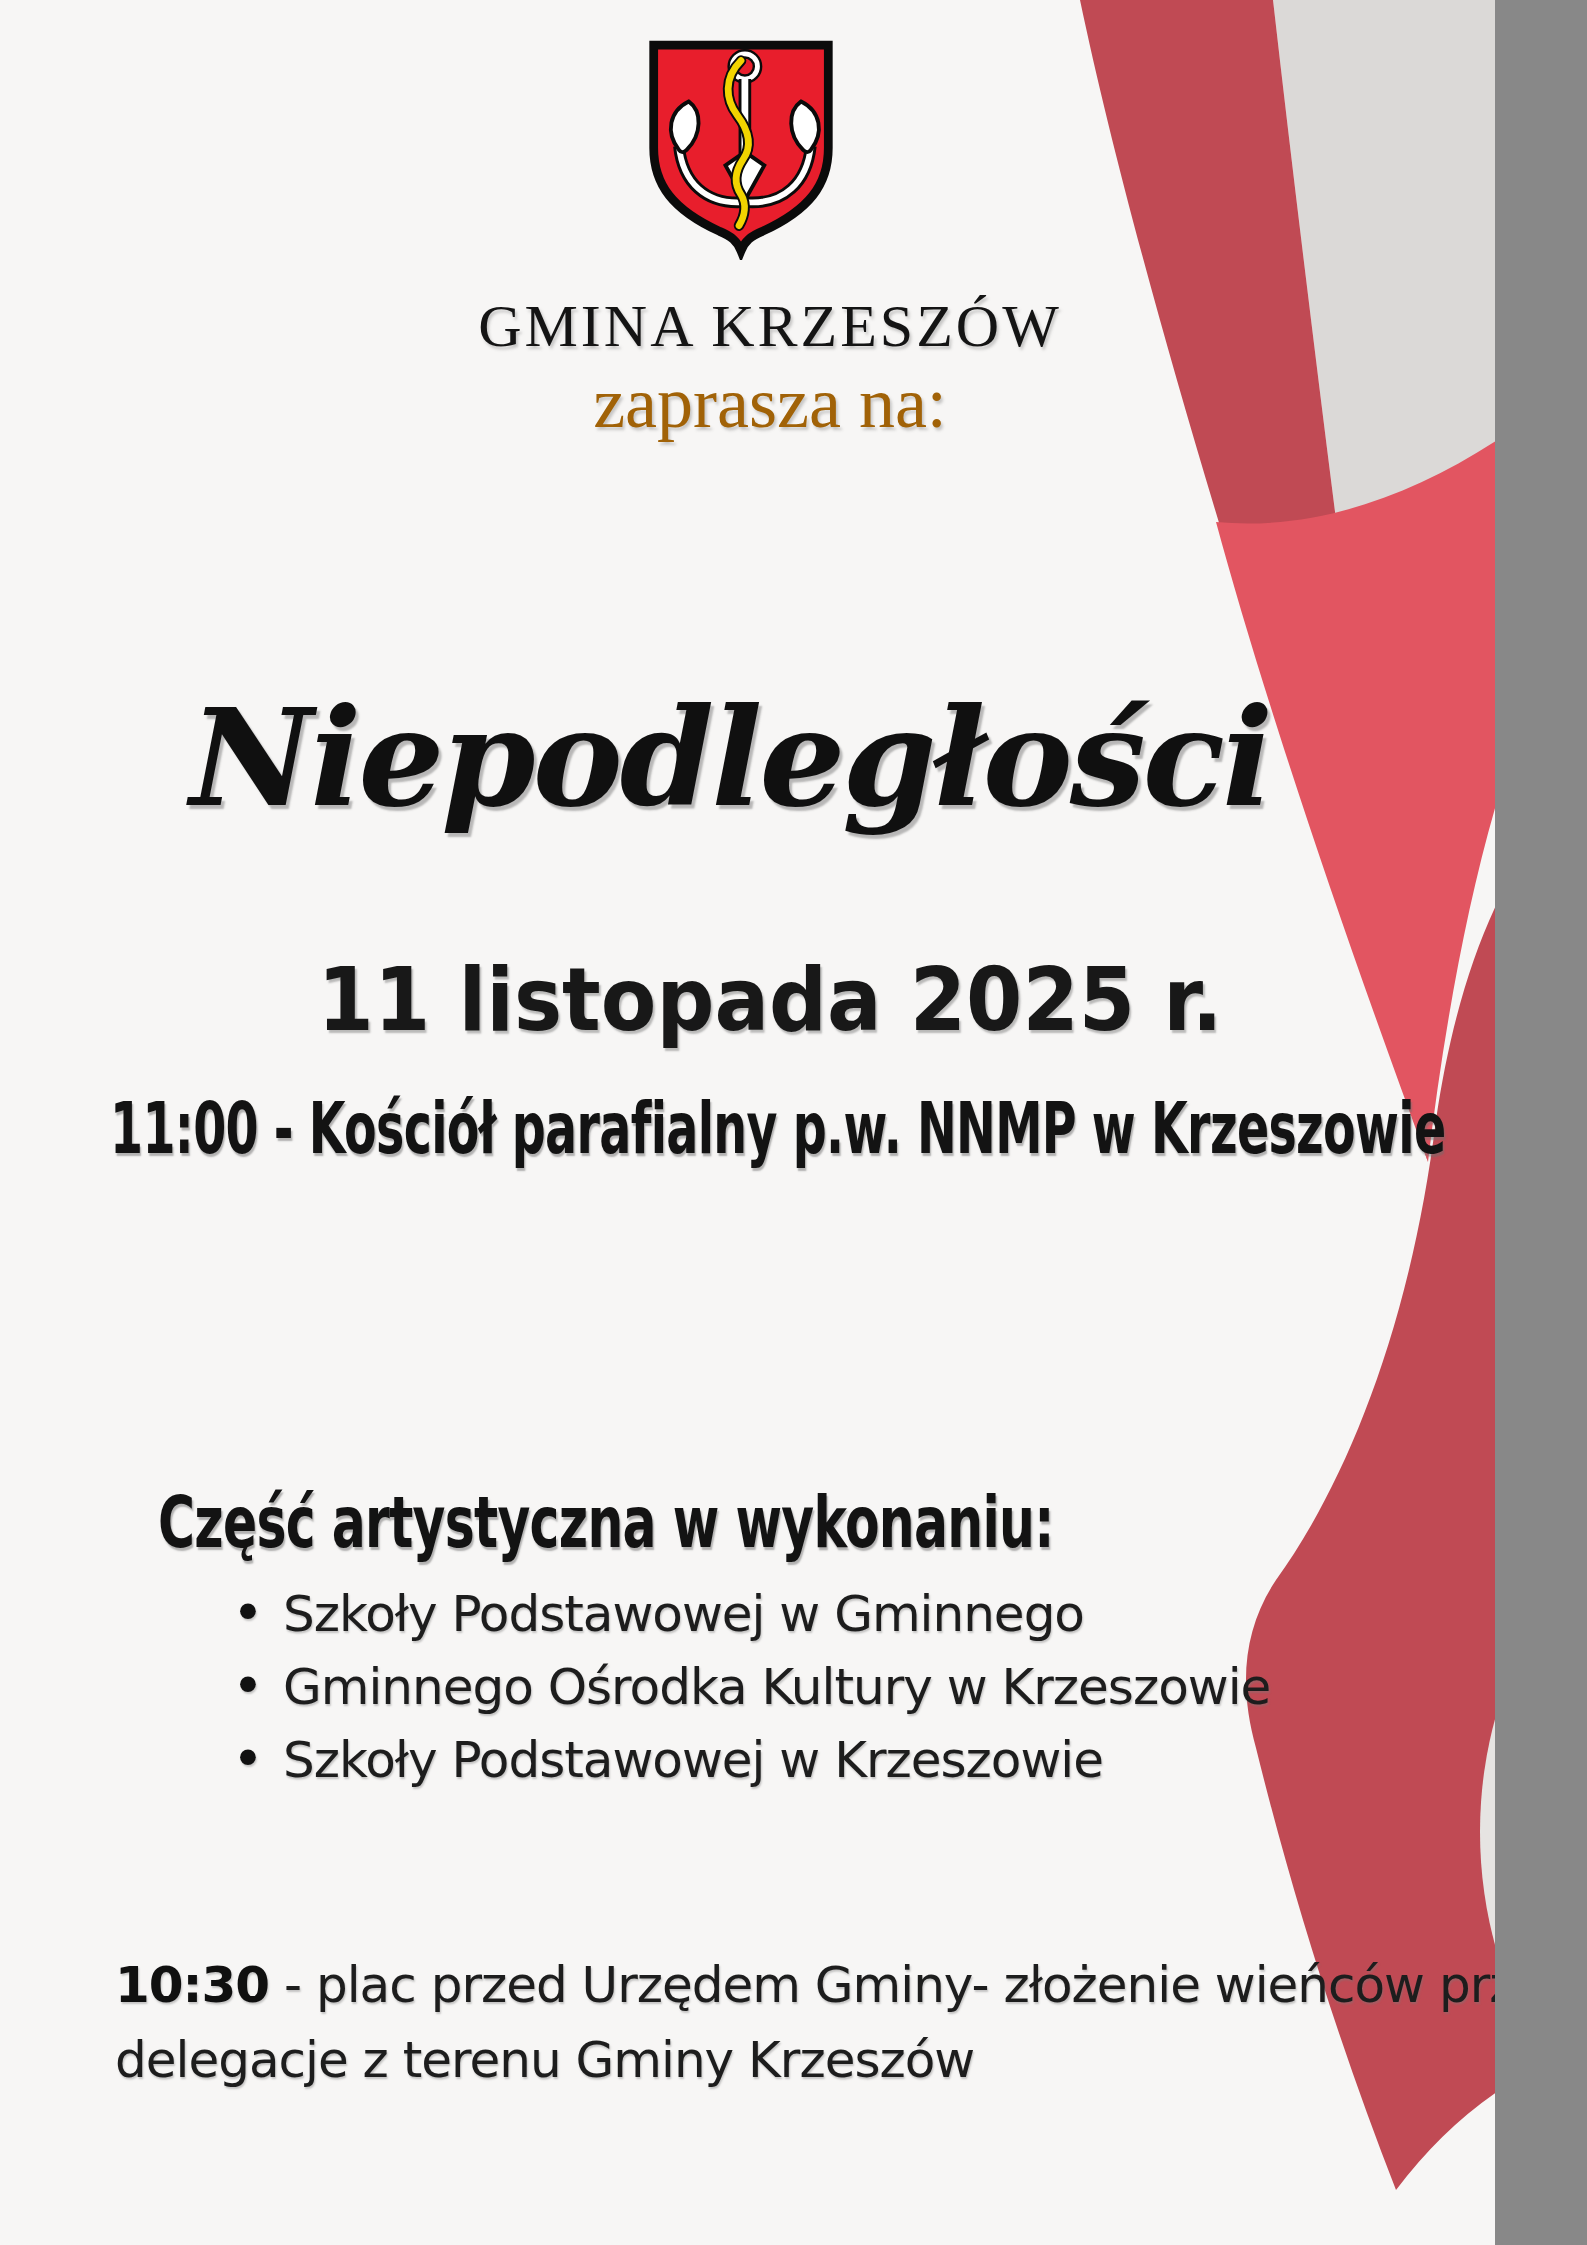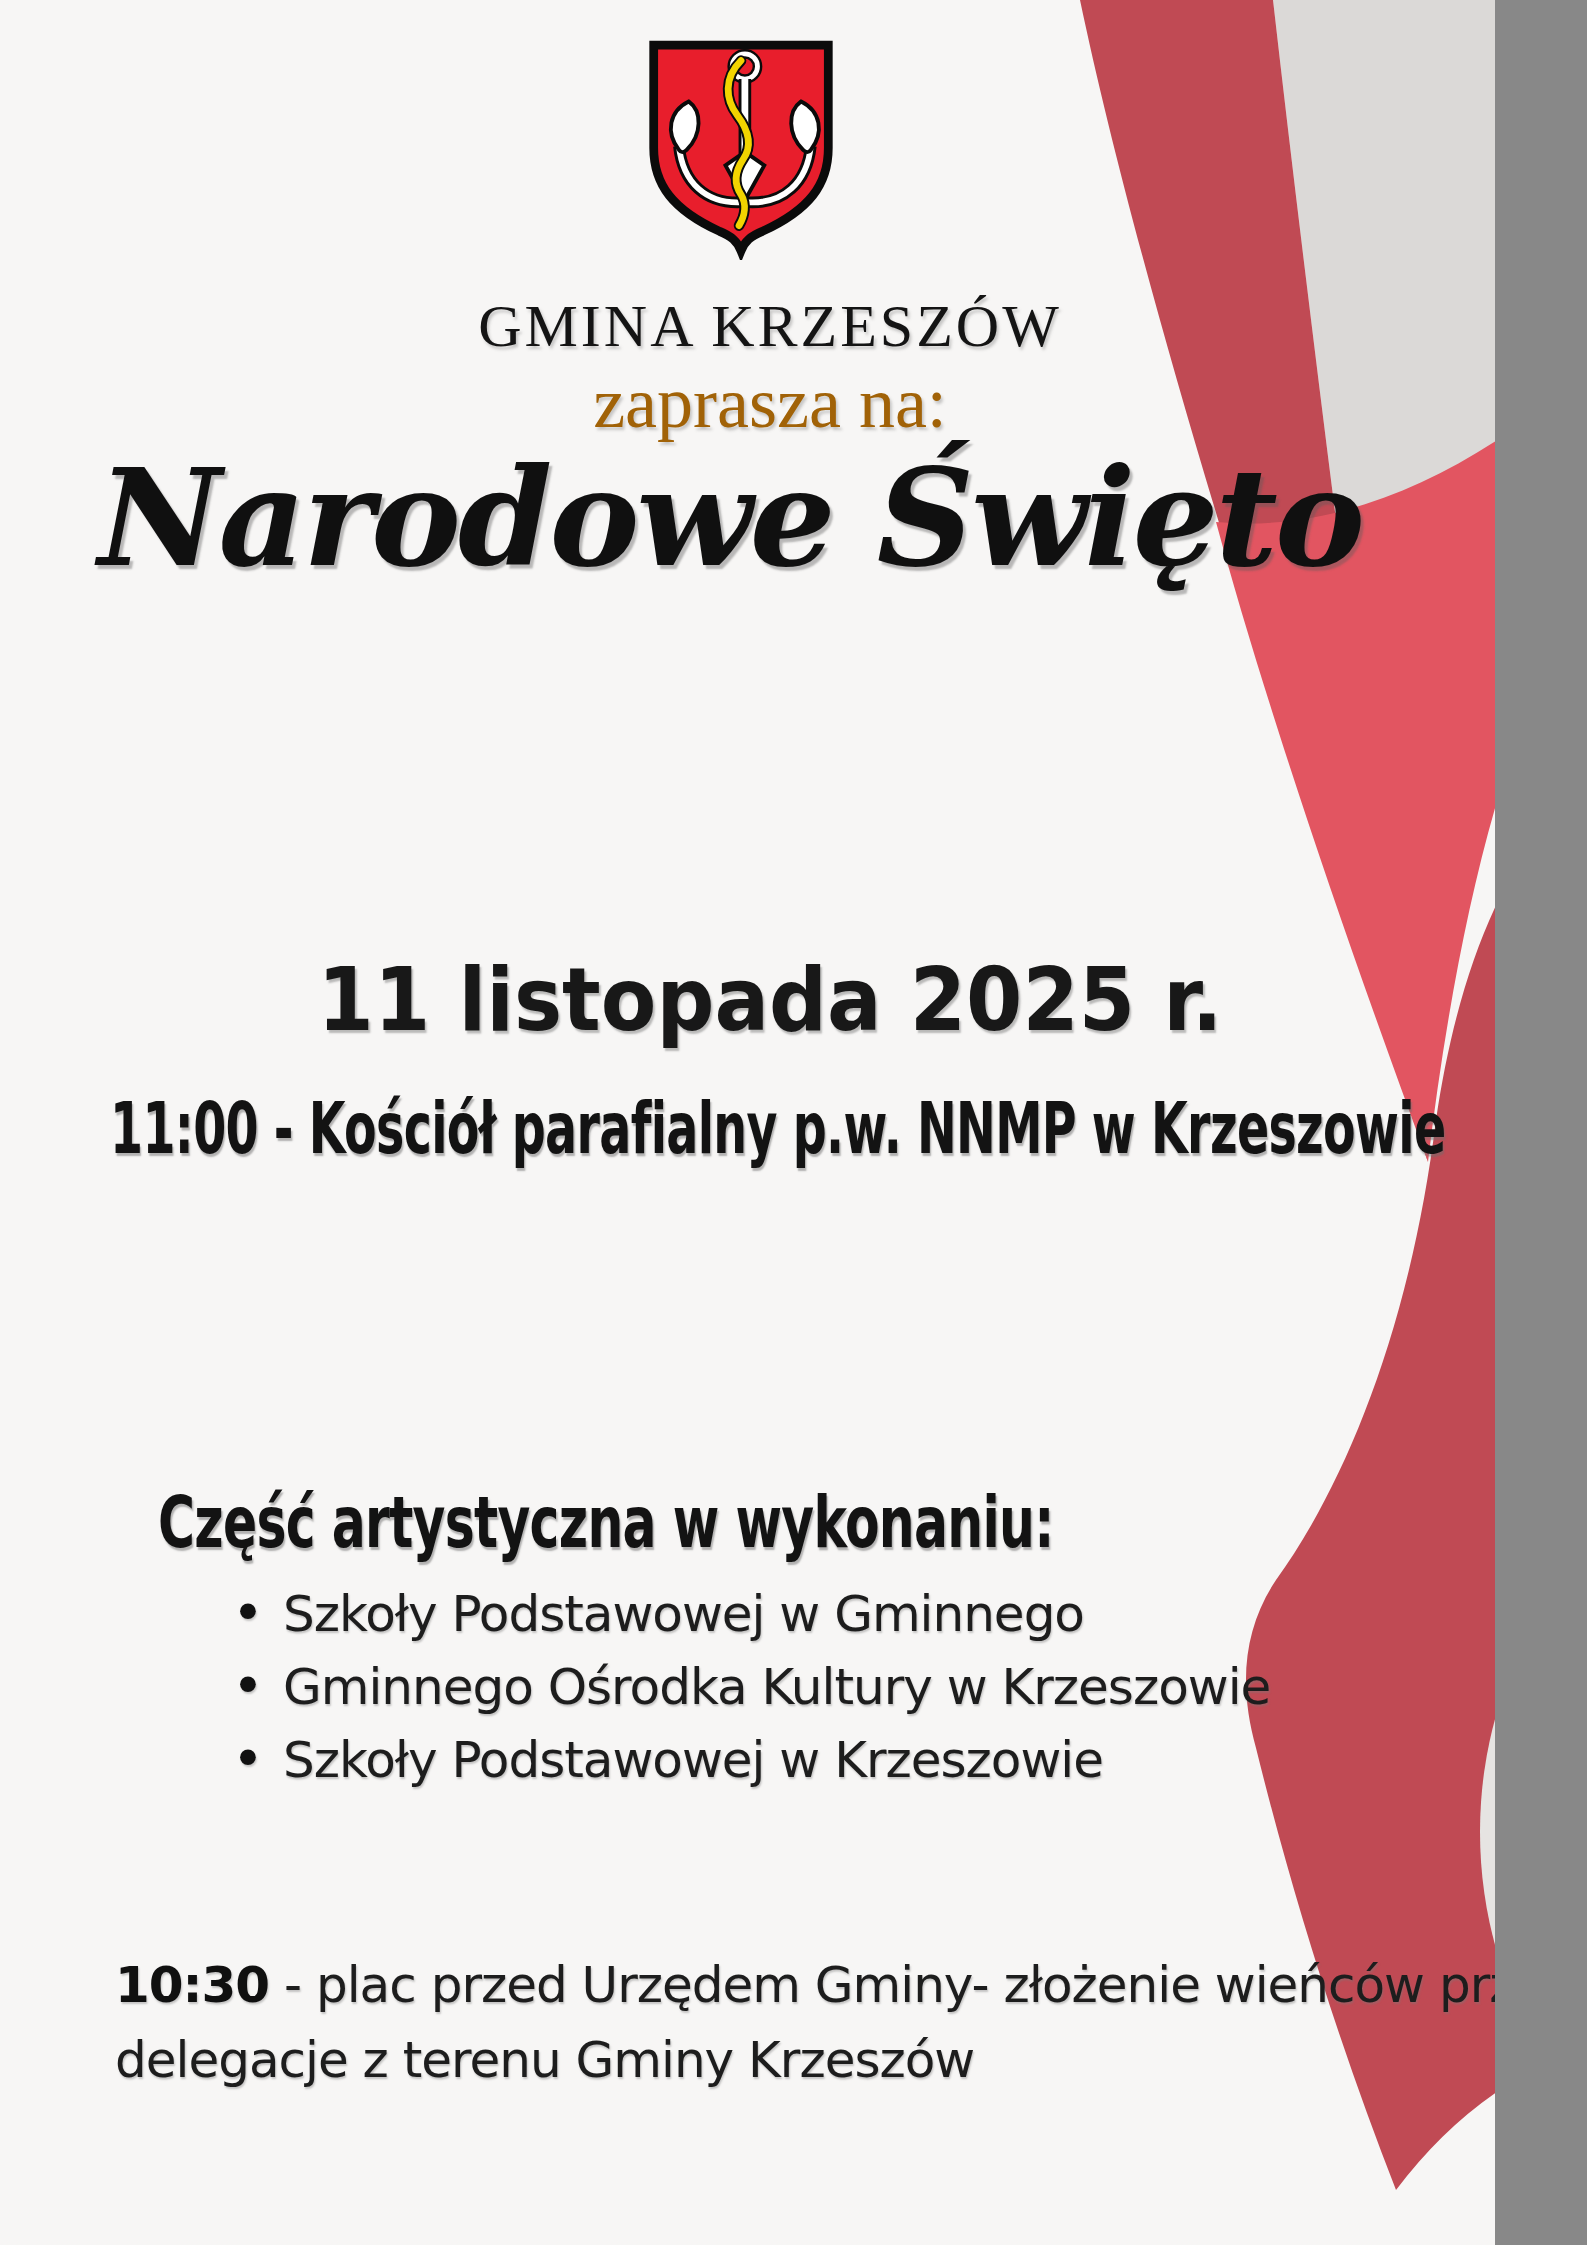--- a/index.html
+++ b/index.html
@@ -84,21 +84,21 @@
       <path class="wshape" d="M 172,118 C 186,100 182,78 162,68 C 148,78 148,102 164,118 C 167,121 170,121 172,118 Z"></path>
     </g>
     <g>
       <path class="rope-out" d="M 100,26 C 82,44 84,66 96,82 C 108,98 112,114 102,128 C 94,140 92,152 100,164 C 106,174 104,186 98,196"></path>
       <path class="rope" d="M 100,26 C 82,44 84,66 96,82 C 108,98 112,114 102,128 C 94,140 92,152 100,164 C 106,174 104,186 98,196"></path>
     </g>
   </svg>
 
   <div class="center-band org">GMINA KRZESZÓW</div>
   <div class="center-band invite">zaprasza na:</div>
-  <div class="script title1">Narodowe Święto</div>
+  <div class="script title2">Niepodległości</div>
   <div class="center-band date">11 listopada 2025 r.</div>
 
   <div class="heading h-church">11:00 - Kościół parafialny p.w. NNMP w Krzeszowie</div>
 
   <div class="heading h-art">Część artystyczna w wykonaniu:</div>
   <ul class="blist performers">
     <li>Szkoły Podstawowej w Gminnego</li>
     <li>Gminnego Ośrodka Kultury w Krzeszowie</li>
     <li>Szkoły Podstawowej w Krzeszowie</li>
   </ul>

